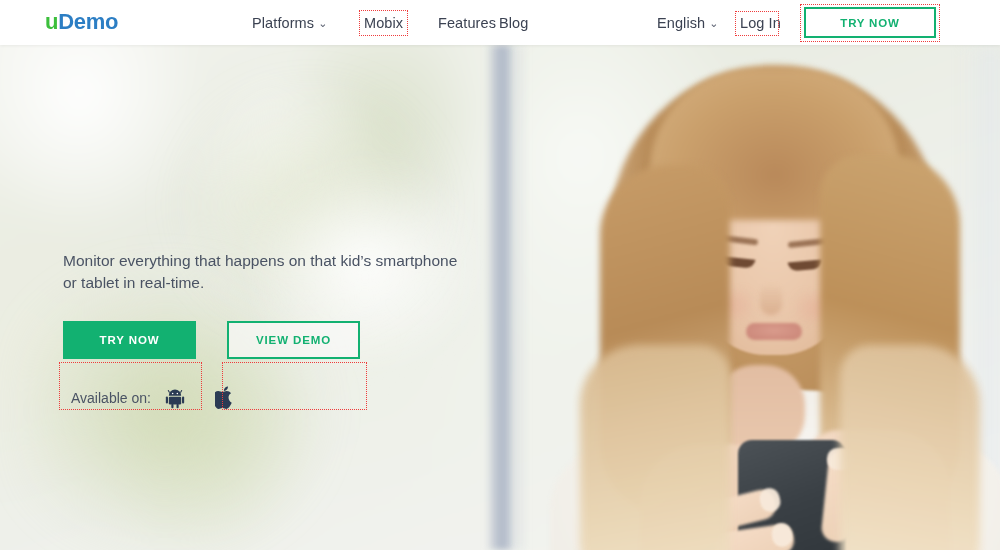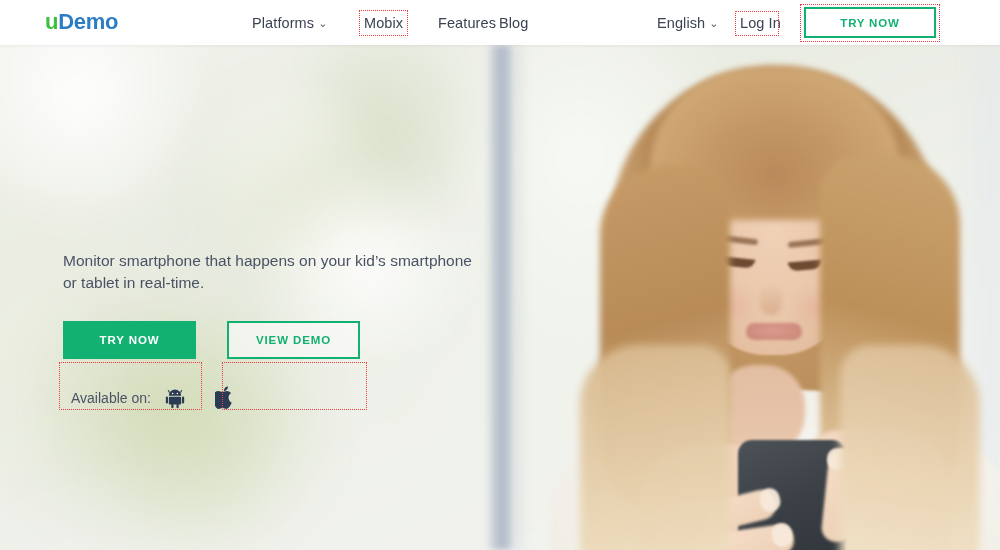--- a/index.html
+++ b/index.html
@@ -306,21 +306,21 @@
       <div class="finger f3"></div>
       <div class="nail n1"></div>
       <div class="nail n2"></div>
       <div class="nail n3"></div>
       <div class="hair-front-l"></div>
       <div class="hair-front-r"></div>
     </div>
   </div>
 
 
-  <div class="subtitle">Monitor smartphone that happens on your kid’s smartphone or tablet in real-time.</div>
+  <div class="subtitle">Monitor everything that happens on that kid’s smartphone or tablet in real-time.</div>
 
   <div class="cta-row">
     <div class="btn btn-solid">TRY NOW</div>
     <div class="btn btn-ghost">VIEW DEMO</div>
   </div>
 
   <div class="available">
     <span class="avail-label">Available on:</span>
     <span class="store-icon">
       <svg width="20" height="22" viewBox="0 0 24 26" aria-hidden="true">

